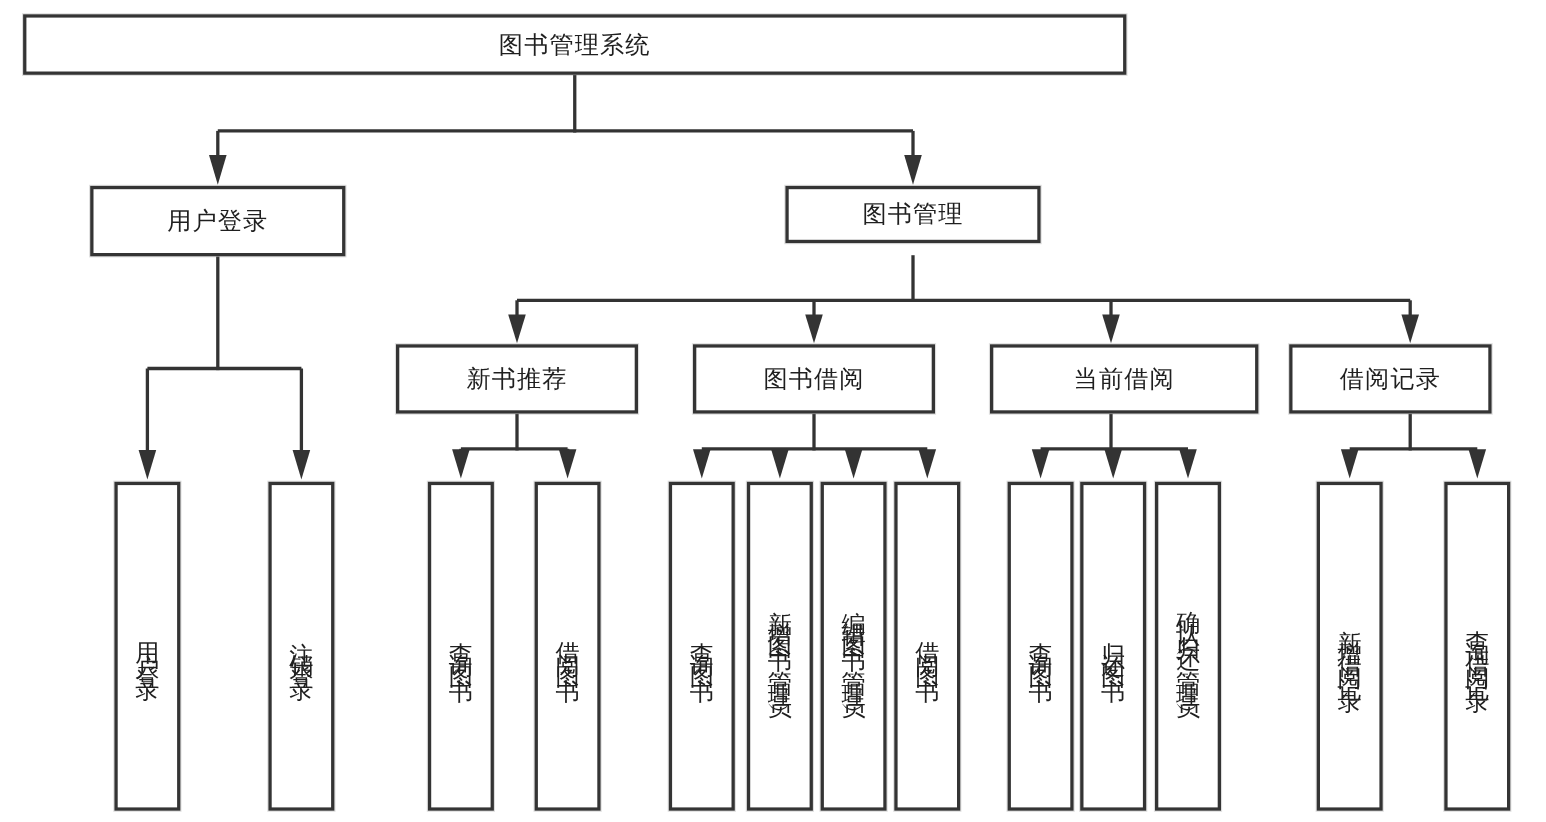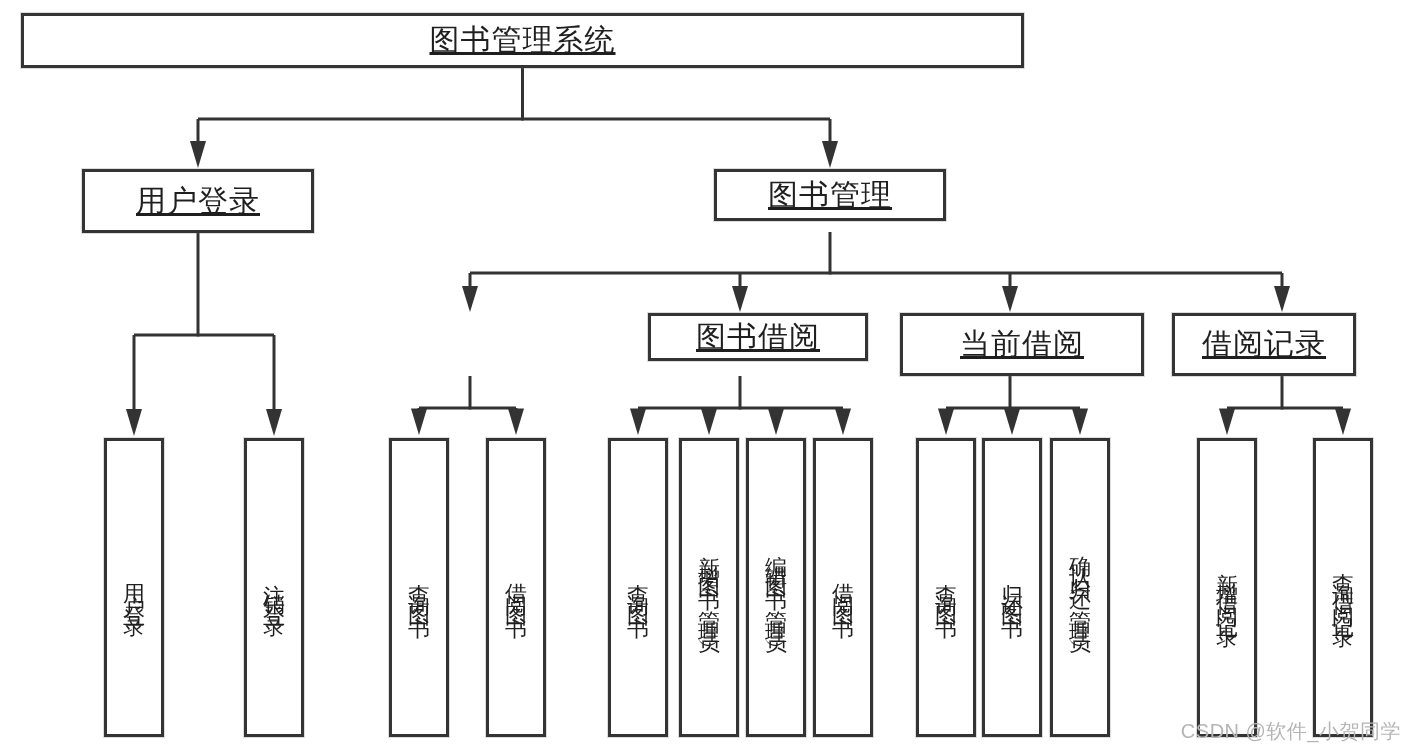--- a/index.html
+++ b/index.html
@@ -34,24 +34,23 @@
     box-sizing: border-box;
     border: 3px solid #343434;
     background: #ffffff;
     display: flex;
     align-items: center;
     justify-content: center;
     color: #1f1f1f;
     box-shadow: 0 0 0 1px rgba(120,120,120,0.25);
   }
   .node.hnode span {
-    font-size: 30px;
+    font-size: 22px;
     letter-spacing: 1px;
     white-space: nowrap;
-    text-decoration: underline;
   }
   .node.leaf span {
     writing-mode: vertical-rl;
     text-orientation: mixed;
     font-size: 22px;
     letter-spacing: 11px;
     line-height: 1;
     white-space: nowrap;
   }
   .watermark {
@@ -141,21 +140,24 @@
     <span>图书管理系统</span>
   </div>
 
   <div class="node hnode" style="left:82px; top:169px; width:232px; height:64px;">
     <span>用户登录</span>
   </div>
   <div class="node hnode" style="left:714px; top:169px; width:232px; height:52px;">
     <span>图书管理</span>
   </div>
 
-  <div class="node hnode" style="left:648px; top:313px; width:220px; height:48px;">
+  <div class="node hnode" style="left:360px; top:313px; width:220px; height:63px;">
+    <span>新书推荐</span>
+  </div>
+  <div class="node hnode" style="left:630px; top:313px; width:220px; height:63px;">
     <span>图书借阅</span>
   </div>
   <div class="node hnode" style="left:900px; top:313px; width:244px; height:63px;">
     <span>当前借阅</span>
   </div>
   <div class="node hnode" style="left:1172px; top:313px; width:184px; height:63px;">
     <span>借阅记录</span>
   </div>
 
   <div class="node leaf" style="left:104px; top:438px; width:60px; height:299px;">
@@ -195,15 +197,14 @@
     <span>确认归还（管理员）</span>
   </div>
 
   <div class="node leaf" style="left:1197px; top:438px; width:60px; height:299px;">
     <span>新增借阅记录</span>
   </div>
   <div class="node leaf" style="left:1313px; top:438px; width:60px; height:299px;">
     <span>查询借阅记录</span>
   </div>
 
-  <div class="watermark">CSDN @软件_小贺同学</div>
 
 </div>
 
 </body></html>

